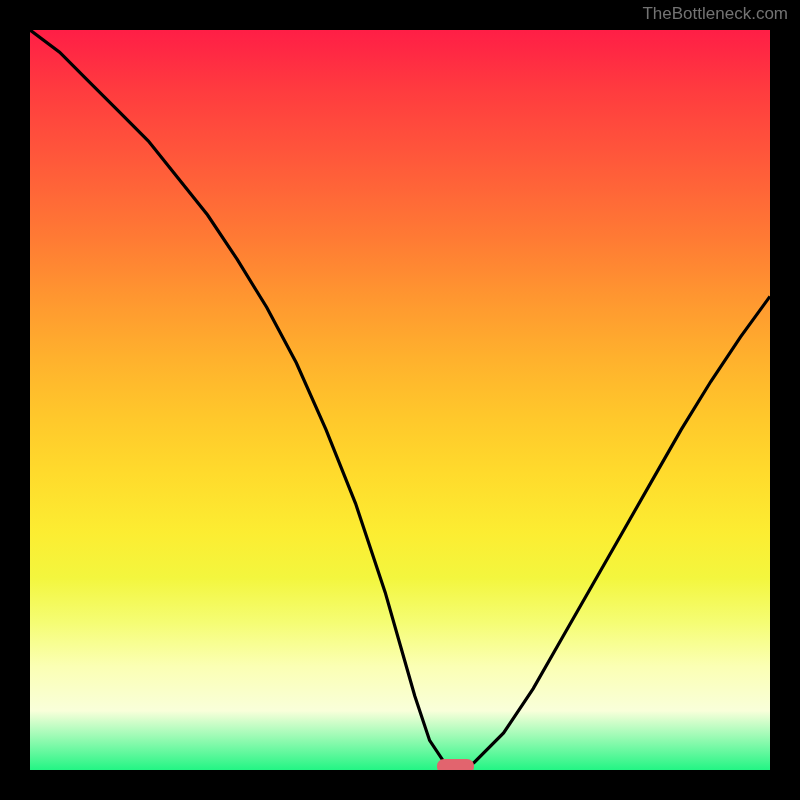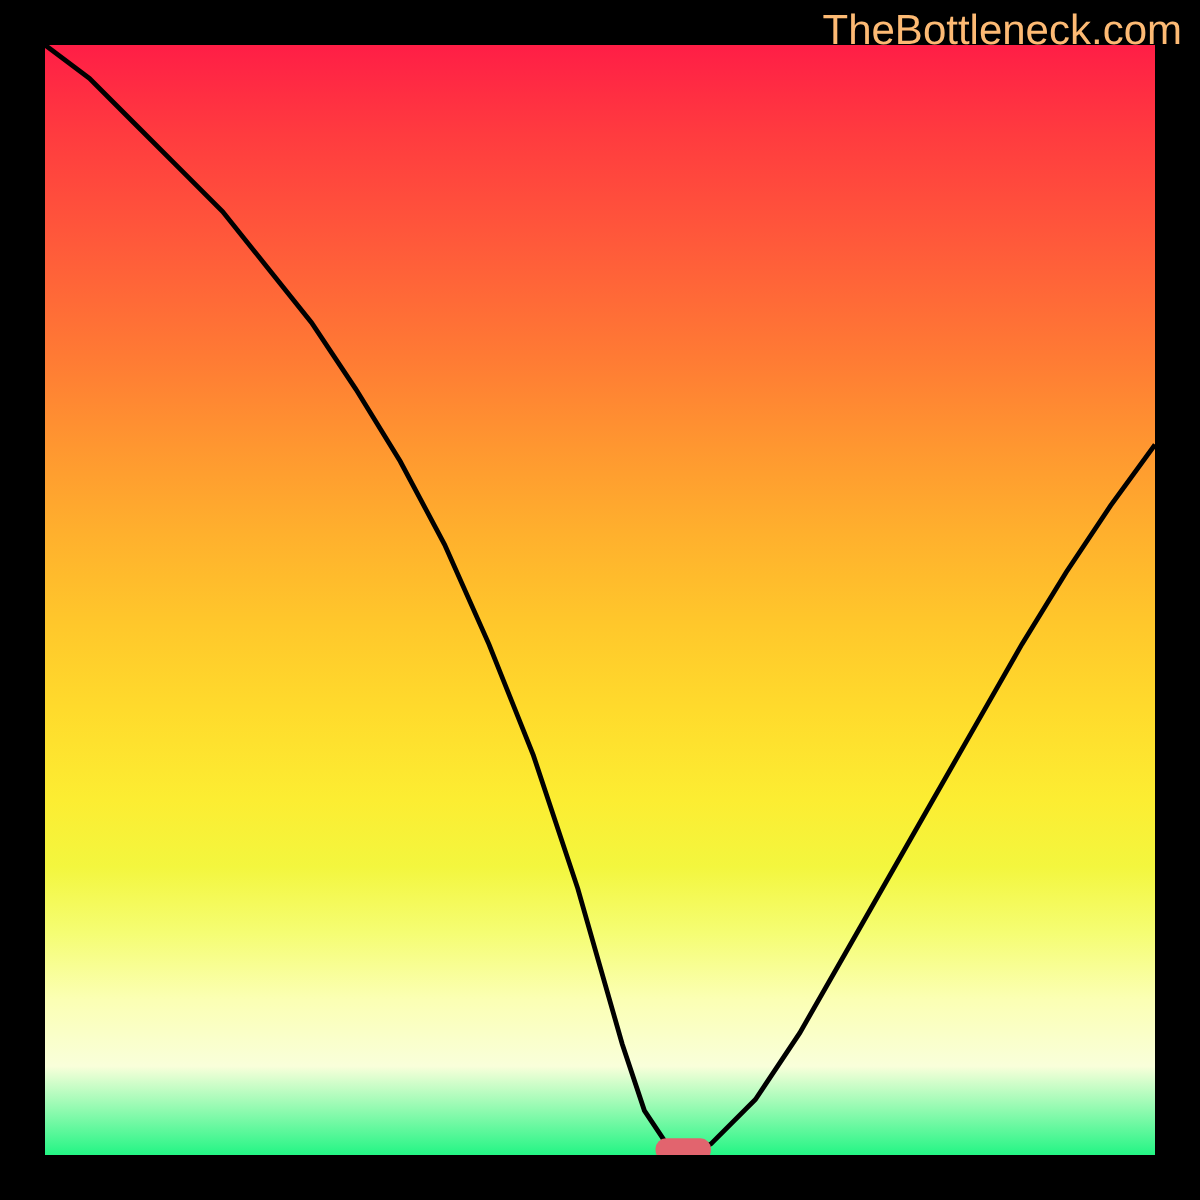--- a/index.html
+++ b/index.html
@@ -7,22 +7,22 @@
   width: 800px;
   height: 800px;
   background: #000000;
   font-family: Arial, Helvetica, sans-serif;
   position: relative;
 }
 .watermark {
   position: absolute;
   top: 4px;
   right: 12px;
-  color: #fdba74;
-  font-size: 28px;
+  color: #737373;
+  font-size: 17px;
   font-weight: 500;
   z-index: 5;
 }
 .plot {
   position: absolute;
   left: 30px;
   top: 30px;
   width: 740px;
   height: 740px;
   background: linear-gradient(to bottom,

